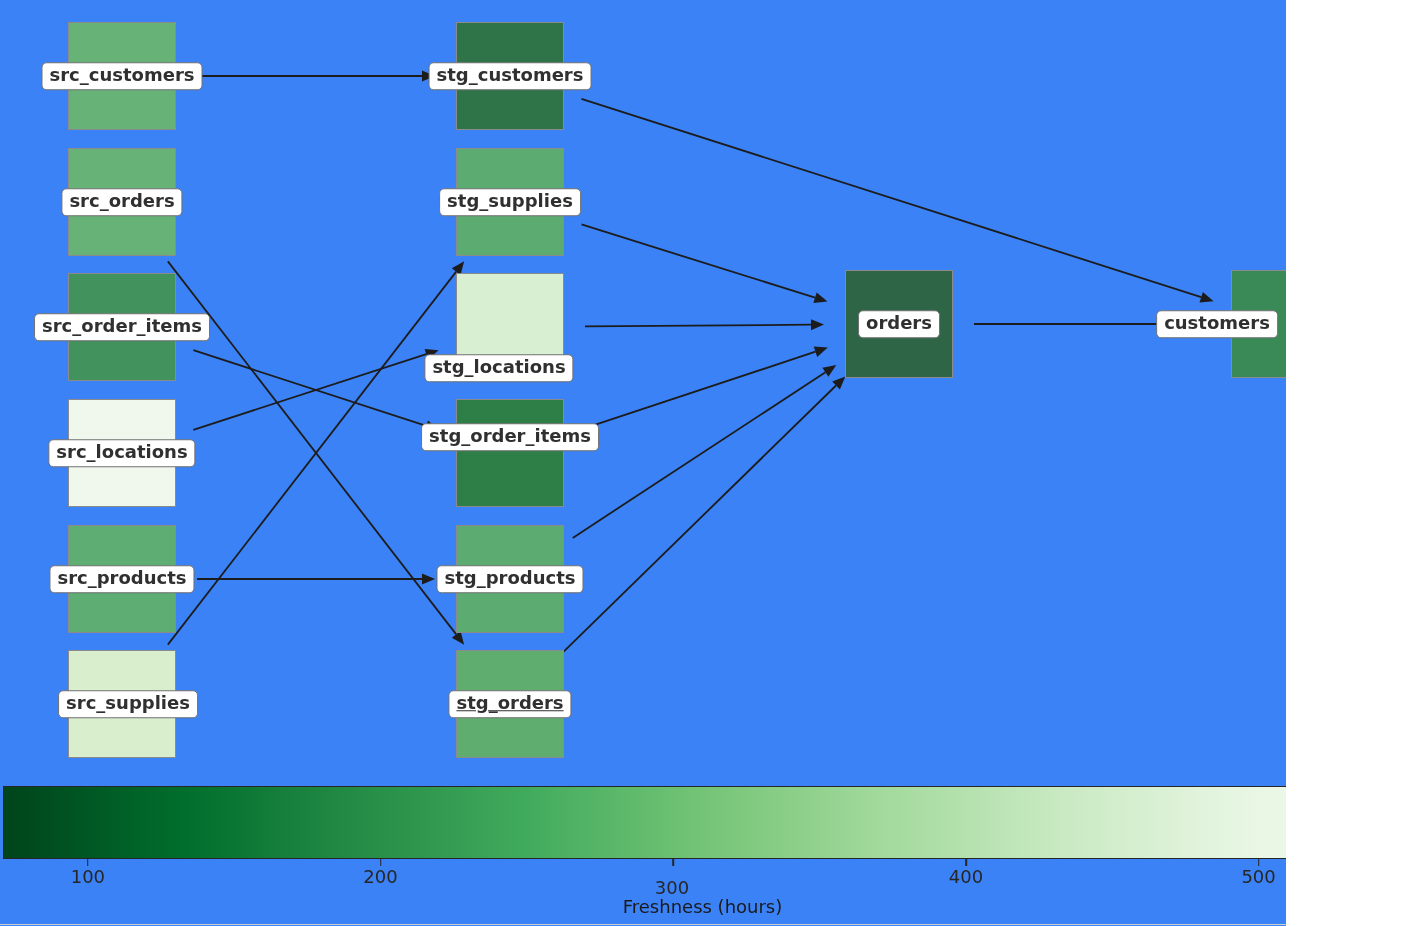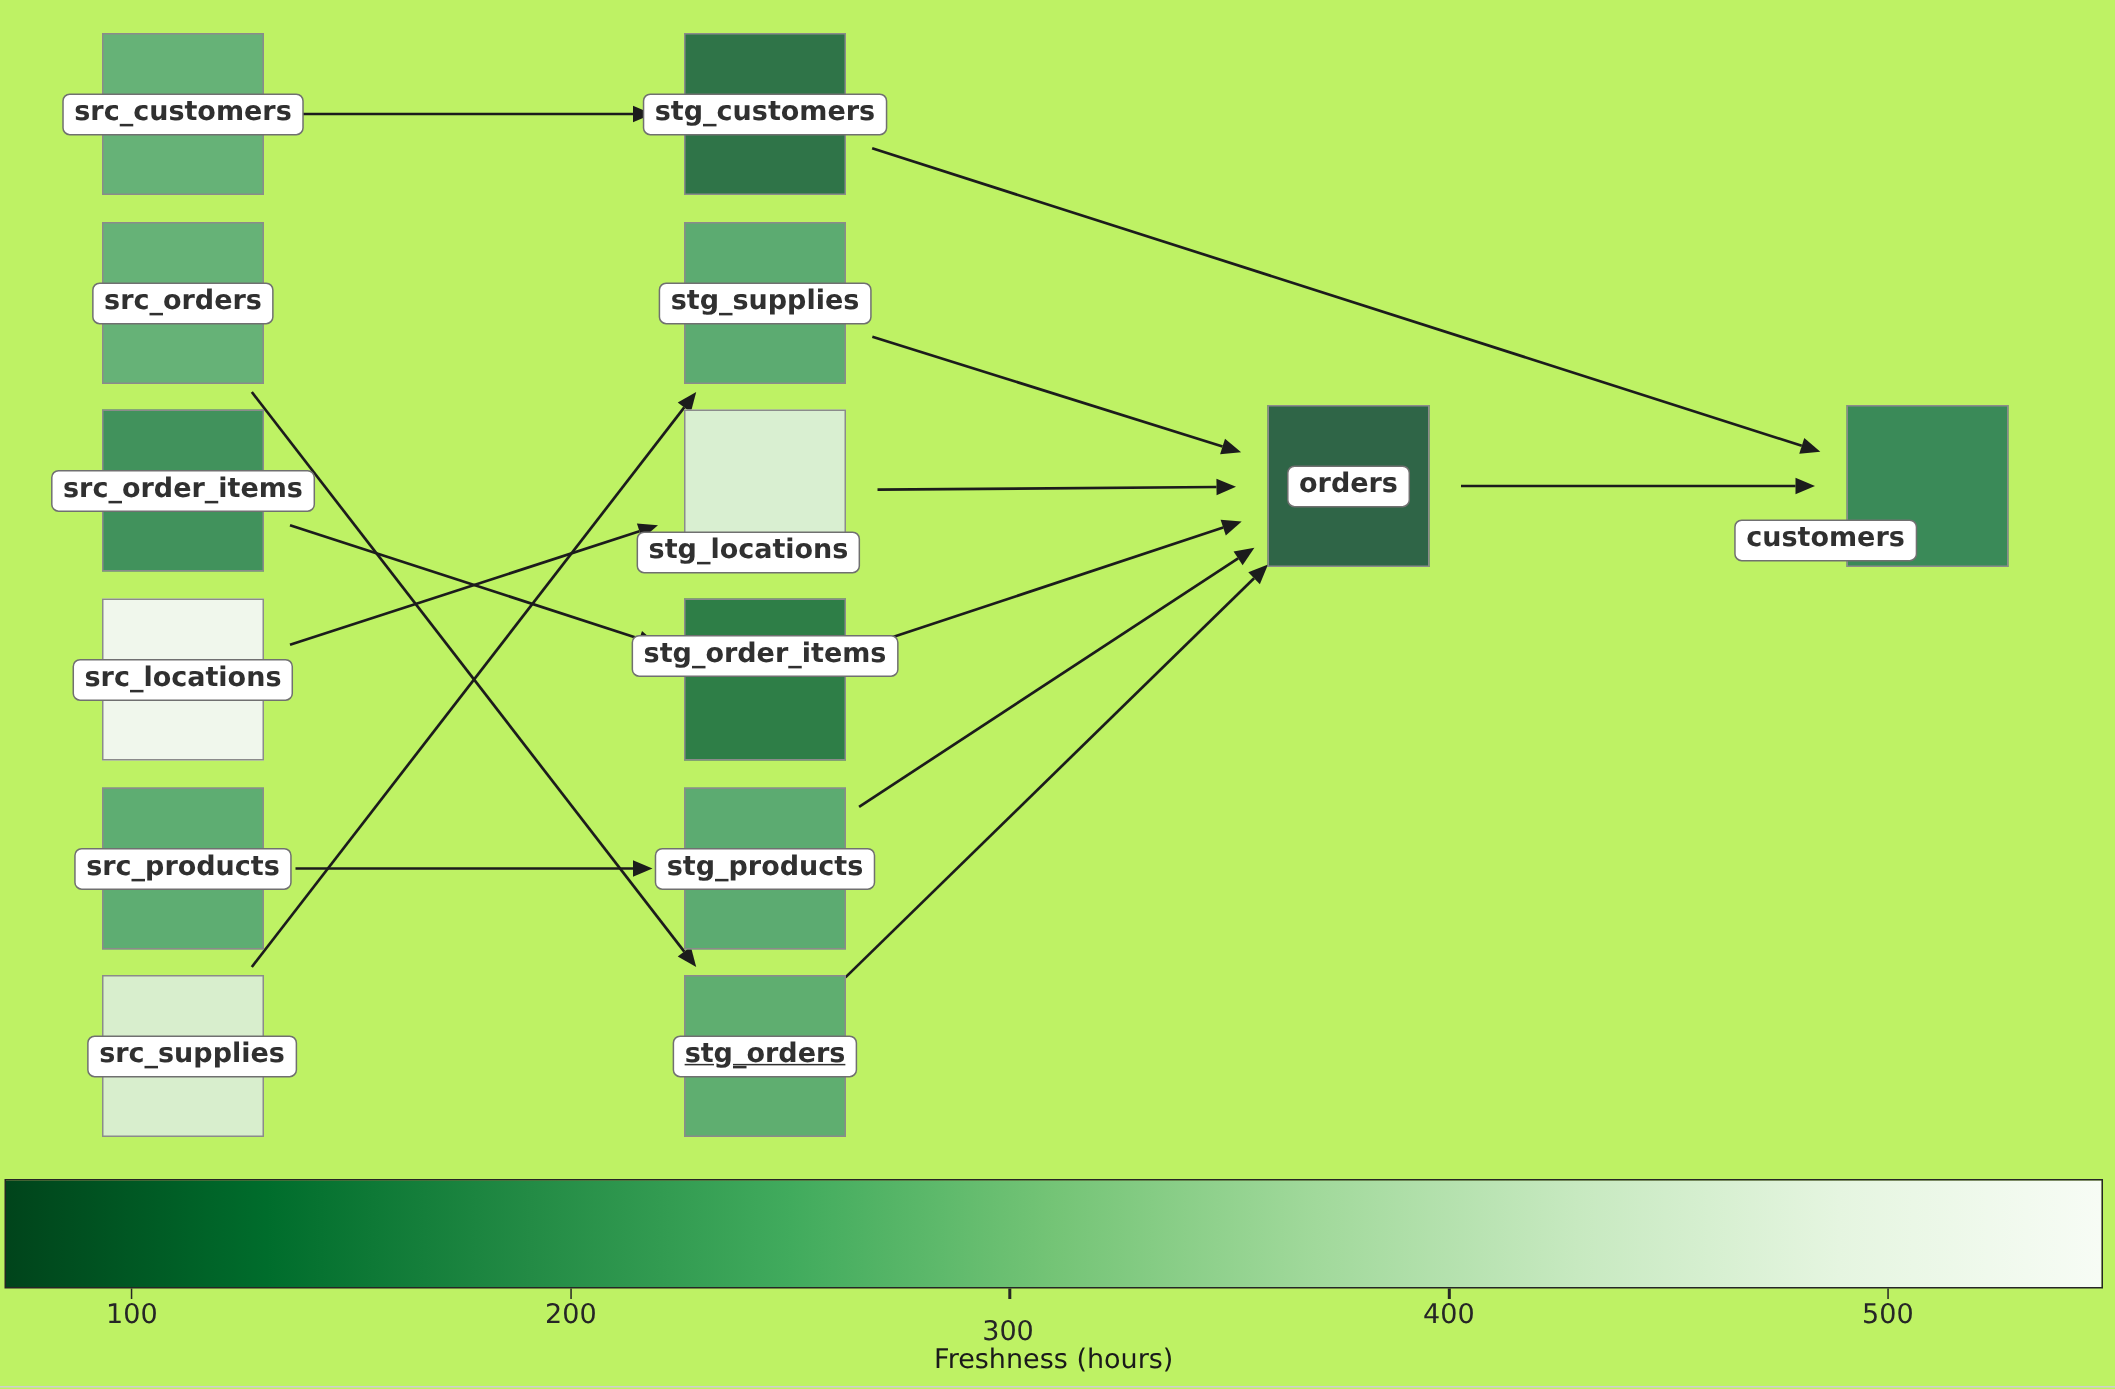--- a/index.html
+++ b/index.html
@@ -1,19 +1,19 @@
 <!DOCTYPE html>
 <html><head>
 <meta charset="utf-8">
 <style>
   html,body{margin:0;padding:0;background:#ffffff;}
   #figure{
     position:relative;
-    width:1410px;height:926px;
-    background:#bef264;
+    width:1286px;height:926px;
+    background:#3b82f6;
     font-family:"DejaVu Sans","Liberation Sans",sans-serif;
     overflow:hidden;
   }
   #edge-layer{position:absolute;left:0;top:0;z-index:1;}
   .node-rect{
     position:absolute;z-index:2;
     width:108px;height:108px;
     border:1.6px solid #8b8b8b;
     box-sizing:border-box;
   }
@@ -132,21 +132,21 @@
       <div class="node-label" style="left: 122px; top: 453px;">src_locations</div>
       <div class="node-label" style="left: 122px; top: 579px;">src_products</div>
       <div class="node-label" style="left: 128px; top: 704px;">src_supplies</div>
       <div class="node-label" style="left: 510px; top: 76px;">stg_customers</div>
       <div class="node-label" style="left: 510px; top: 202px; text-align: center;">stg_supplies</div>
       <div class="node-label" style="left: 499px; top: 327px; margin-top: 41px;">stg_locations</div>
       <div class="node-label" style="left: 510px; top: 437px;">stg_order_items</div>
       <div class="node-label" style="left: 510px; top: 579px;">stg_products</div>
       <div class="node-label" style="left: 510px; top: 704px; text-decoration: underline;">stg_orders</div>
       <div class="node-label" style="left: 899px; top: 324px;">orders</div>
-      <div class="node-label" style="left: 1217px; top: 324px; margin-top: 36px;">customers</div>
+      <div class="node-label" style="left: 1217px; top: 324px;">customers</div>
     </div>
 
   <div id="colorbar">
     <div id="colorbar-bar" style="background: linear-gradient(to right, rgb(0, 68, 27) 0%, rgb(0, 109, 44) 12.5%, rgb(35, 139, 69) 25%, rgb(65, 171, 93) 37.5%, rgb(116, 196, 118) 50%, rgb(161, 217, 155) 62.5%, rgb(199, 233, 192) 75%, rgb(229, 245, 224) 87.5%, rgb(247, 252, 245) 100%);"></div>
     <div id="tick-layer">
         <div class="cbar-tick" style="left: 87.8766px;"></div>
         <div class="cbar-tick-label" style="left: 87.8766px;">100</div>
         <div class="cbar-tick" style="left: 380.554px;"></div>
         <div class="cbar-tick-label" style="left: 380.554px;">200</div>
         <div class="cbar-tick" style="left: 673.232px;"></div>

